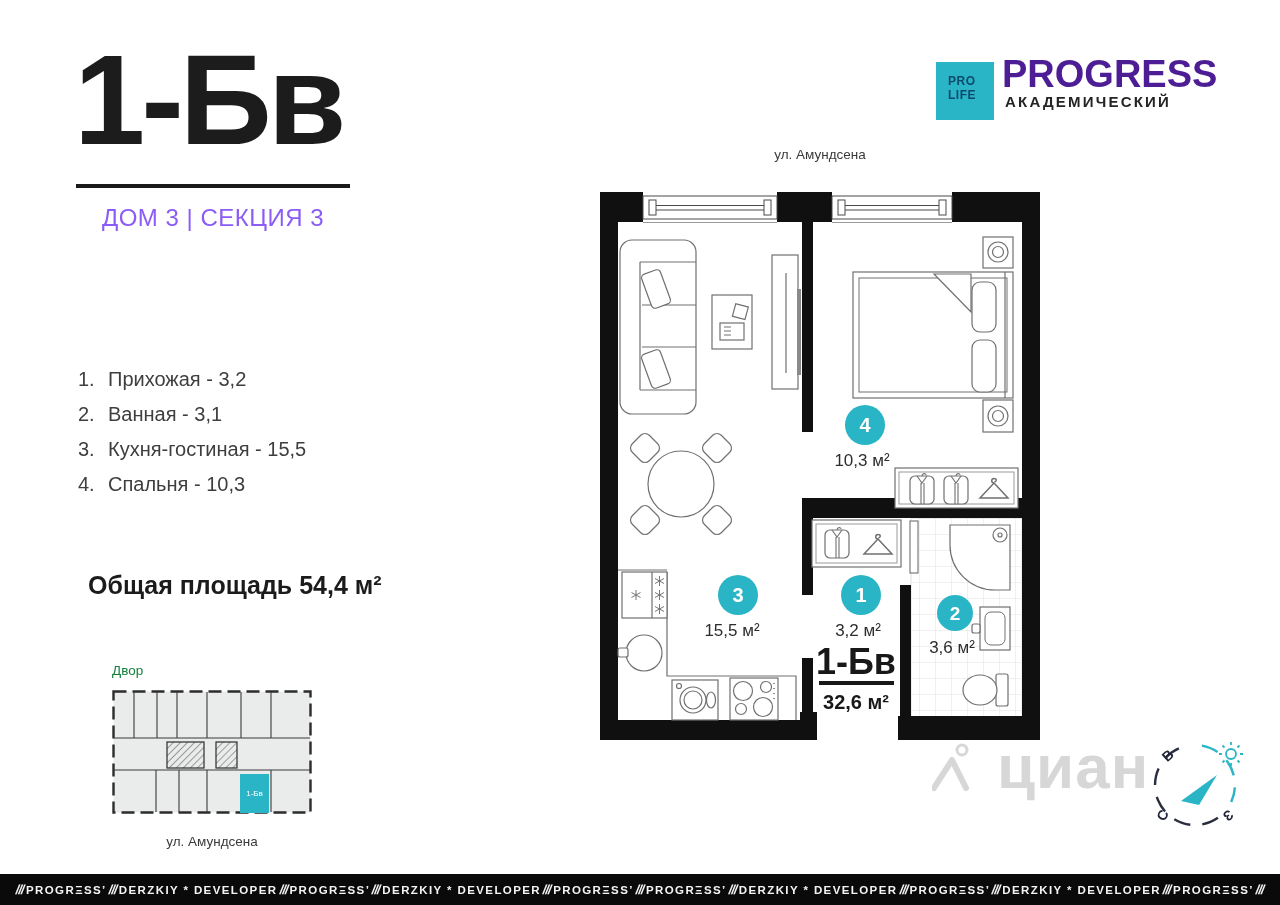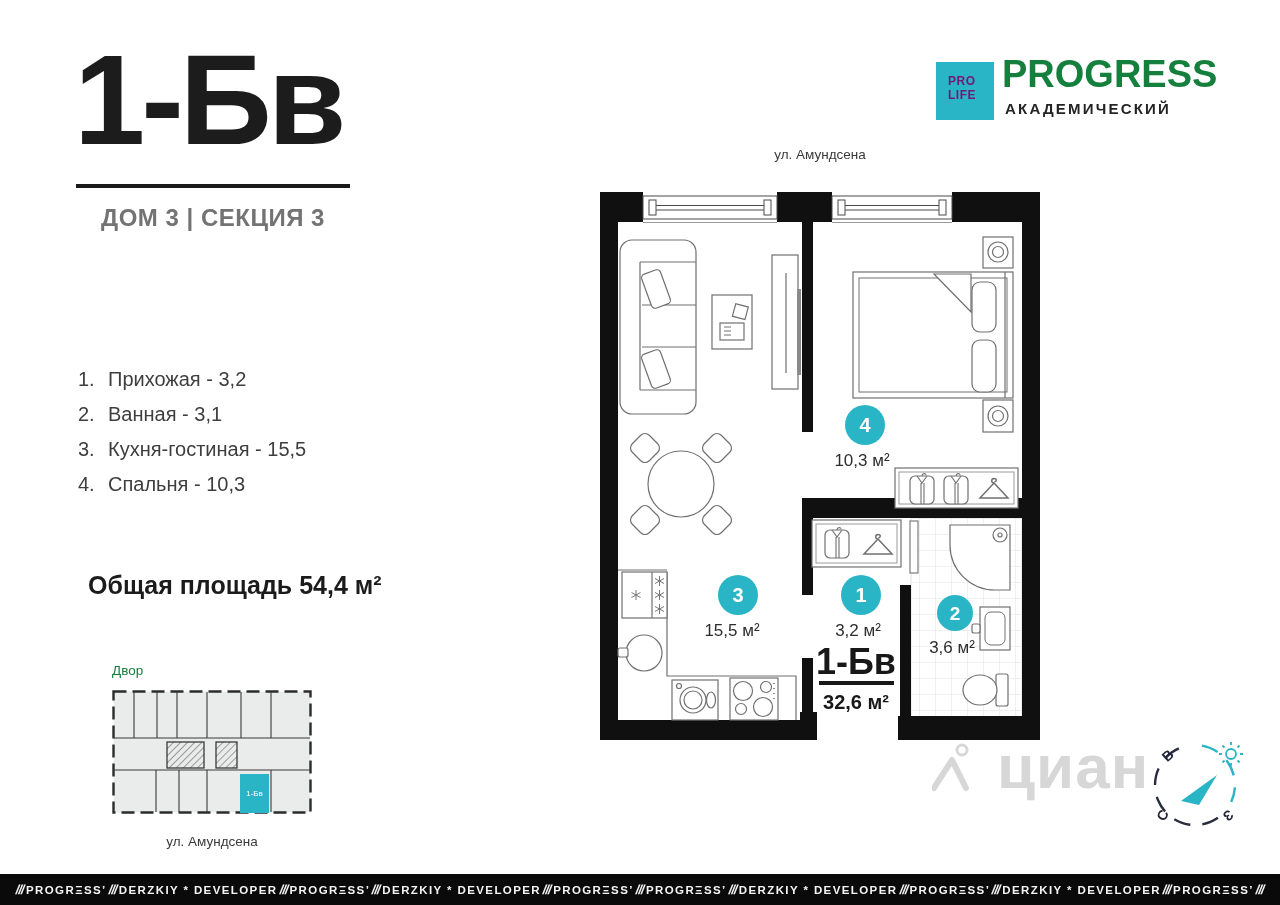--- a/index.html
+++ b/index.html
@@ -4,39 +4,39 @@
 <title>1-Бв</title>
 <style>
   html,body{margin:0;padding:0;background:#ffffff;}
   .page{position:relative;width:1280px;height:905px;background:#ffffff;overflow:hidden;
         font-family:"Liberation Sans","DejaVu Sans",sans-serif;color:#161616;}
   .abs{position:absolute;}
 
   
   .unit-title{left:74px;top:36px;font-size:128px;font-weight:700;letter-spacing:-4px;line-height:1;color:#1c1c1c;}
   .title-rule{left:76px;top:184px;width:274px;height:4px;background:#1a1a1a;}
-  .building-line{left:76px;top:204px;width:274px;text-align:center;font-size:24px;font-weight:700;letter-spacing:.5px;color:#737373;}
+  .building-line{left:76px;top:204px;width:274px;text-align:center;font-size:24px;font-weight:400;letter-spacing:.5px;color:#8b5cf6;}
   .floors-line{left:76px;top:236px;width:274px;text-align:center;font-size:24px;font-weight:700;letter-spacing:.5px;color:#1c1c1c;}
 
   .room-list{left:78px;top:362px;margin:0;padding:0;list-style:none;font-size:20px;color:#3e3e3e;}
   .room-list li{display:flex;height:35px;align-items:center;}
   .room-list .num{width:30px;}
 
   .total-area{left:88px;top:571px;font-size:25px;font-weight:700;color:#1b1b1b;}
   .disclaimer{left:78px;top:620px;font-size:13.5px;line-height:17px;color:#4a4a4a;}
 
   .miniplan-top-label{left:112px;top:663px;width:200px;font-size:13.5px;color:#15803d;}
   .miniplan-svg{left:112px;top:690px;}
   .miniplan-bottom-label{left:102px;top:834px;width:220px;text-align:center;font-size:13.5px;color:#3a3a3a;}
 
   
-  .logo-badge{left:936px;top:62px;width:58px;height:58px;background:var(--accent);color:#701a75;
+  .logo-badge{left:936px;top:62px;width:58px;height:58px;background:var(--accent);color:#0c4a6e;
               font-size:12px;font-weight:700;line-height:13.5px;padding:13px 0 0 12px;box-sizing:border-box;letter-spacing:.5px;}
-  .brand{left:1002px;top:53px;font-size:38px;font-weight:700;letter-spacing:0;color:#15803d;}
-  .brand-sub{left:1005px;top:100px;font-size:15px;font-weight:600;letter-spacing:2.2px;color:#242424;}
+  .brand{left:1002px;top:53px;font-size:38px;font-weight:700;letter-spacing:0;color:#4c1d95;}
+  .brand-sub{left:1005px;top:93px;font-size:15px;font-weight:600;letter-spacing:2.2px;color:#242424;}
 
   .street-label-main{left:600px;top:147px;width:440px;text-align:center;font-size:13.5px;color:#3a3a3a;}
 
   .plan-svg{left:600px;top:183px;}
 
   
   .watermark{left:932px;top:736px;display:flex;align-items:center;gap:19px;color:rgba(150,150,150,.38);pointer-events:none;}
   .watermark .wm-text{font-size:62px;font-weight:700;letter-spacing:1px;line-height:1;}
 
   .compass-svg{left:1147px;top:737px;}

